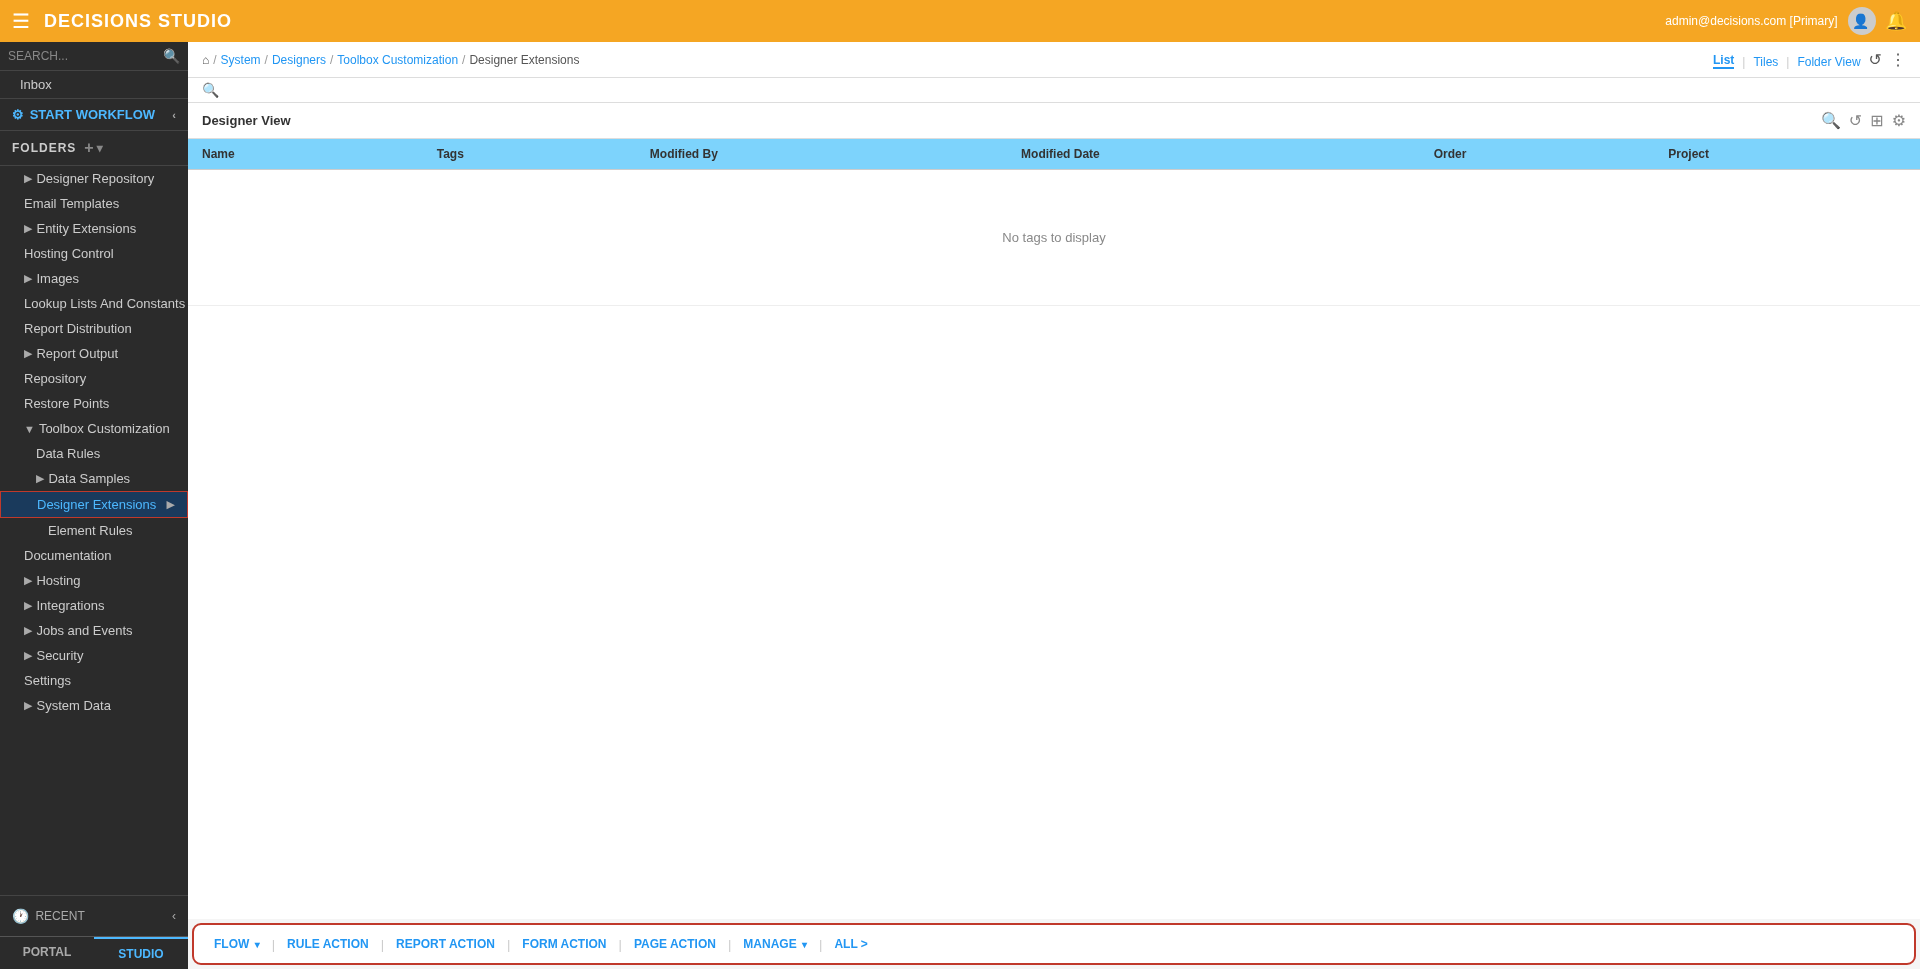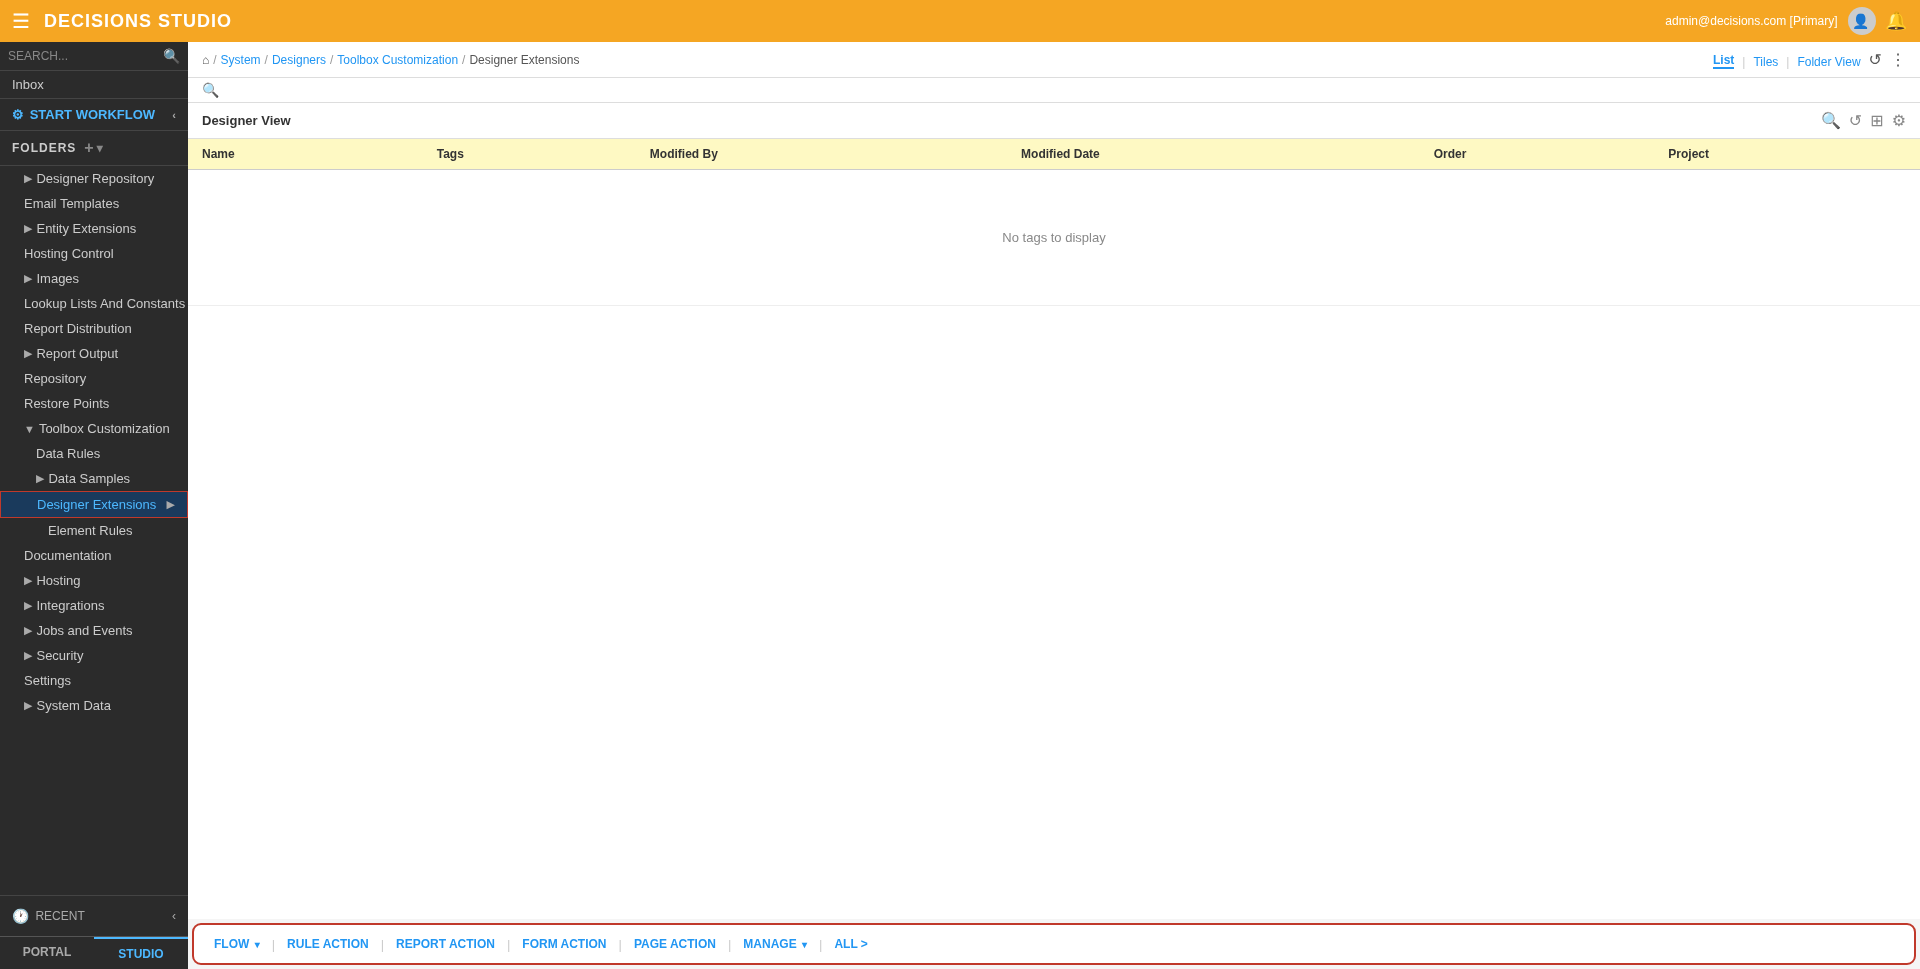--- a/index.html
+++ b/index.html
@@ -71,21 +71,21 @@
       outline: none;
       color: #aaa;
       font-size: 12px;
       flex: 1;
     }
     .sidebar-search input::placeholder { color: #888; }
     .search-icon-small { color: #888; font-size: 14px; }
 
     .sidebar-inbox {
       color: #ccc;
-      padding: 6px 12px;
+      padding: 6px 20px;
       font-size: 13px;
       border-bottom: 1px solid #444;
     }
 
     .sidebar-workflow {
       display: flex;
       align-items: center;
       padding: 8px 12px;
       color: #4db8ff;
       font-size: 13px;
@@ -258,21 +258,21 @@
     .table-container {
       flex: 1;
       overflow: auto;
       background: white;
     }
     table {
       width: 100%;
       border-collapse: collapse;
       font-size: 13px;
     }
-    thead tr { background: #fef9c3; }
+    thead tr { background: #7dd3fc; }
     th {
       padding: 8px 14px;
       text-align: left;
       font-weight: bold;
       color: #333;
       border-bottom: 1px solid #ccc;
       font-size: 12px;
       white-space: nowrap;
     }
     td {

